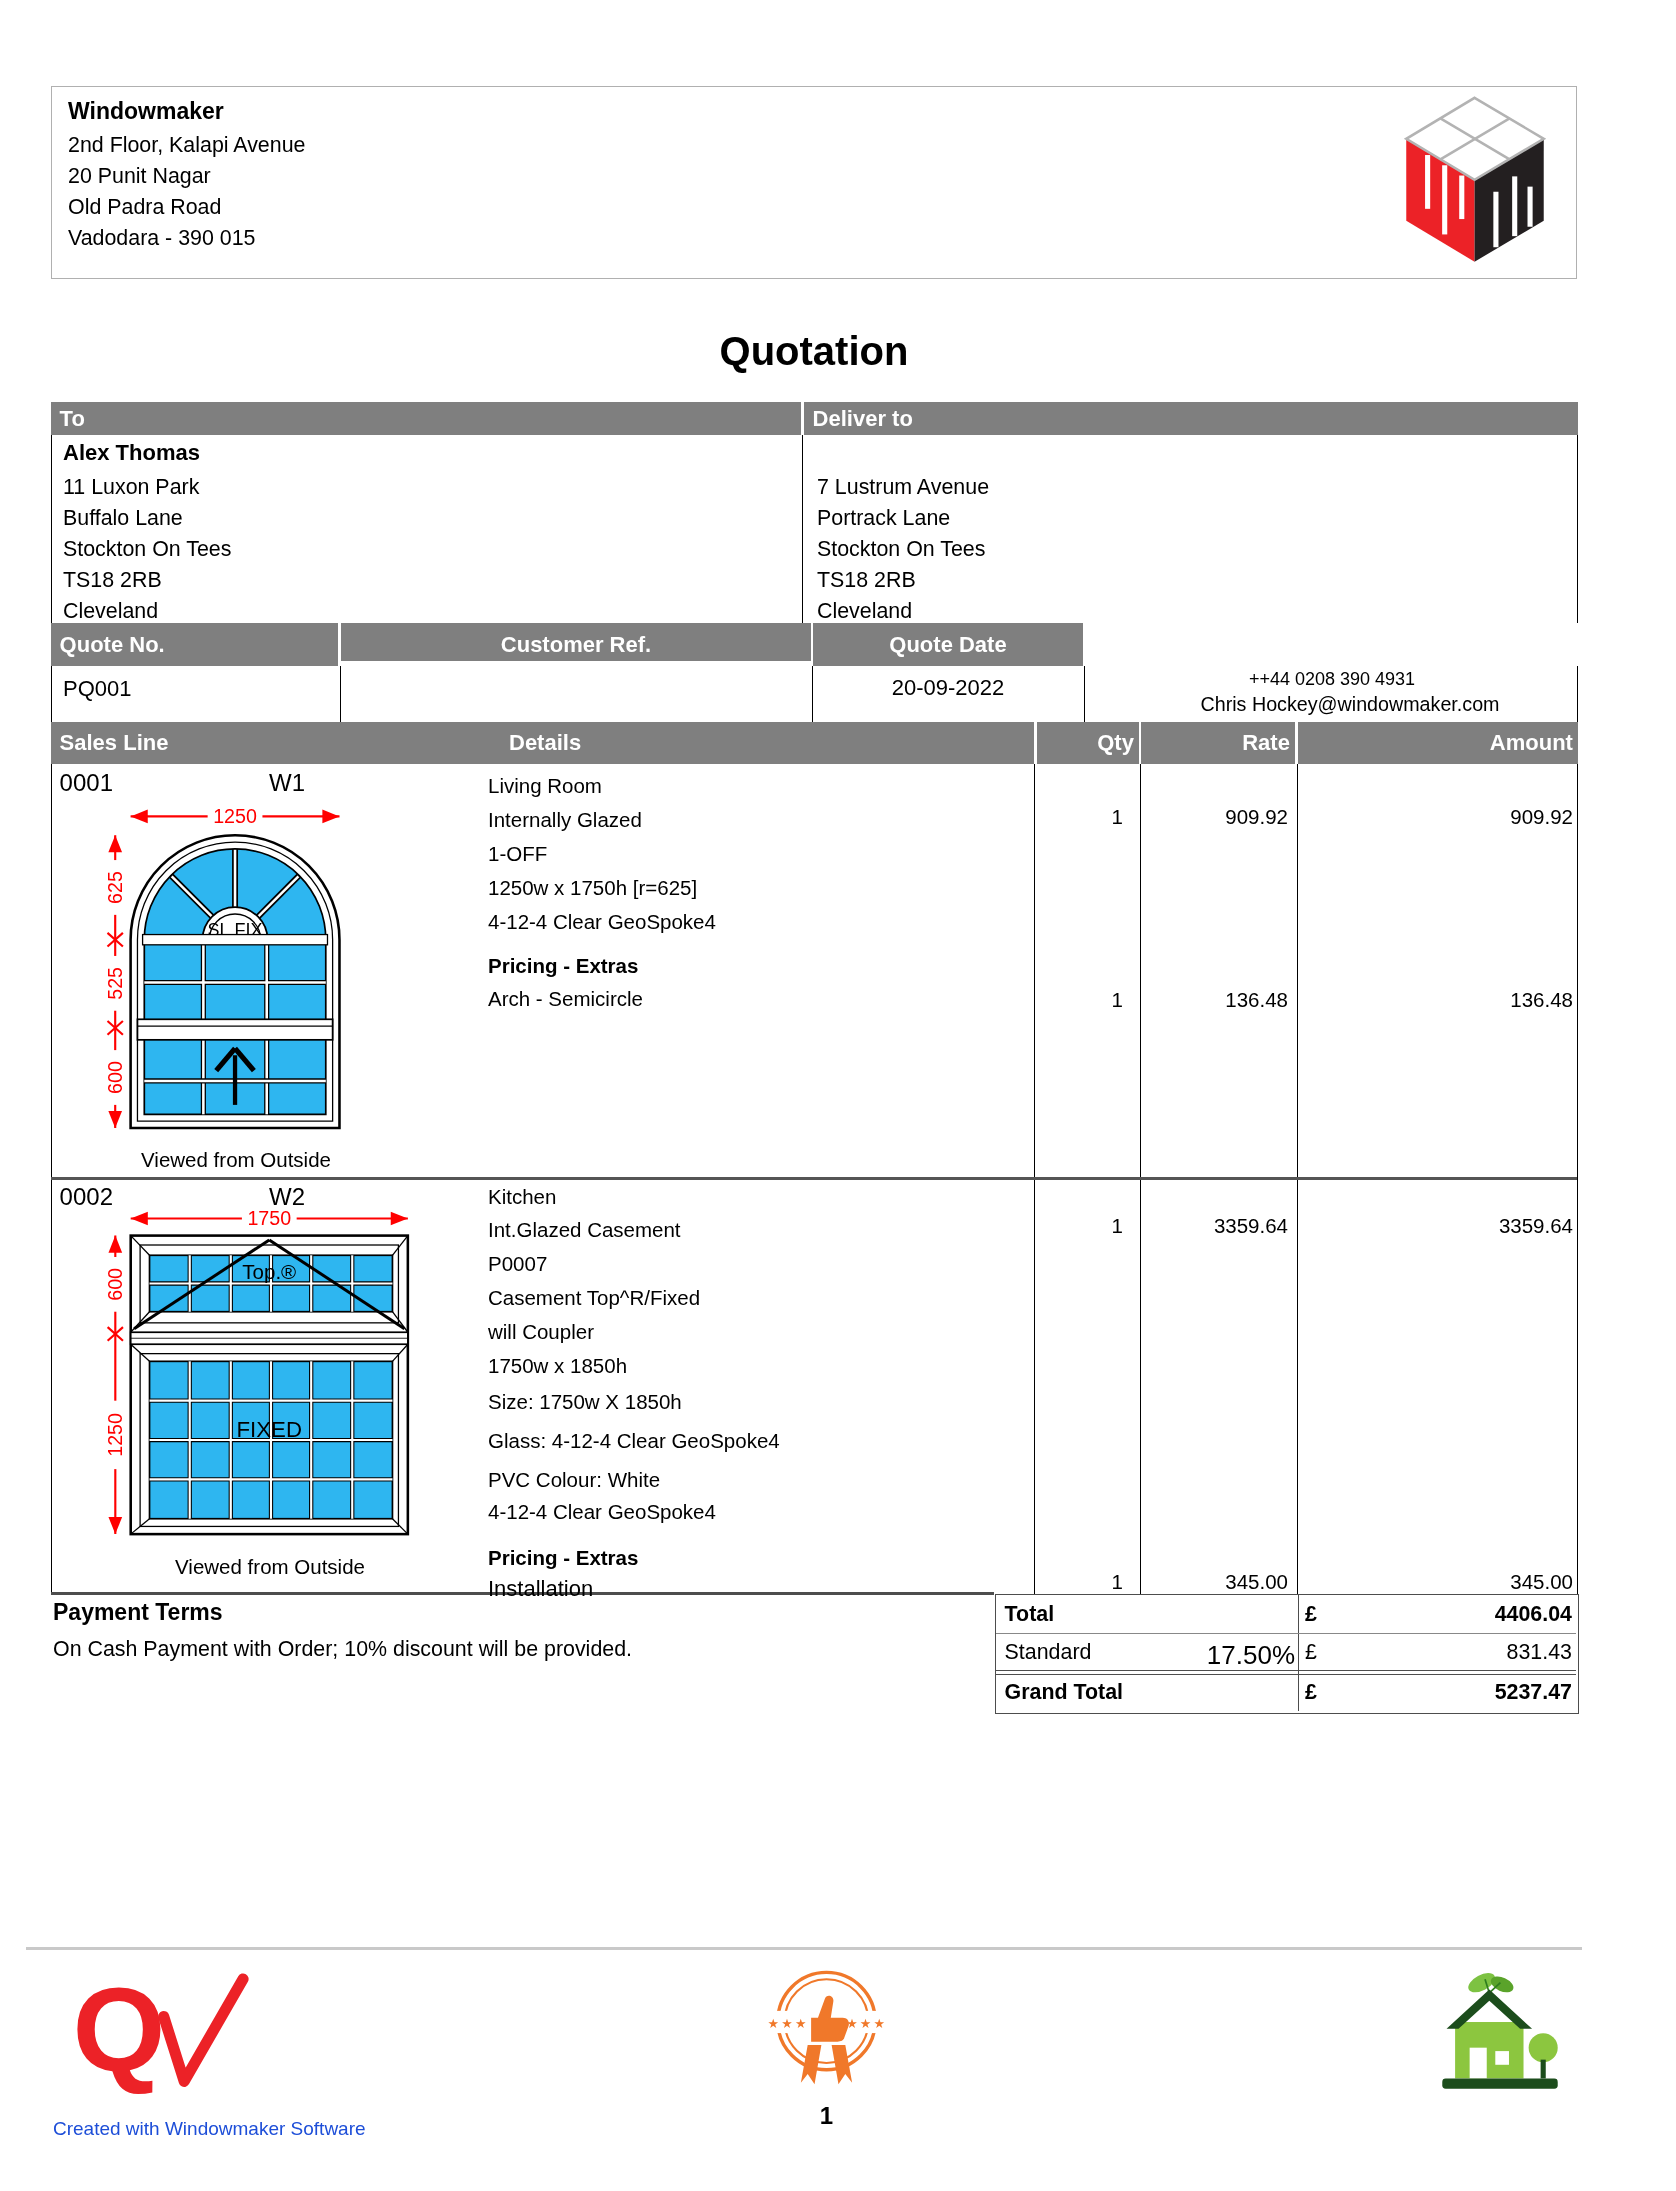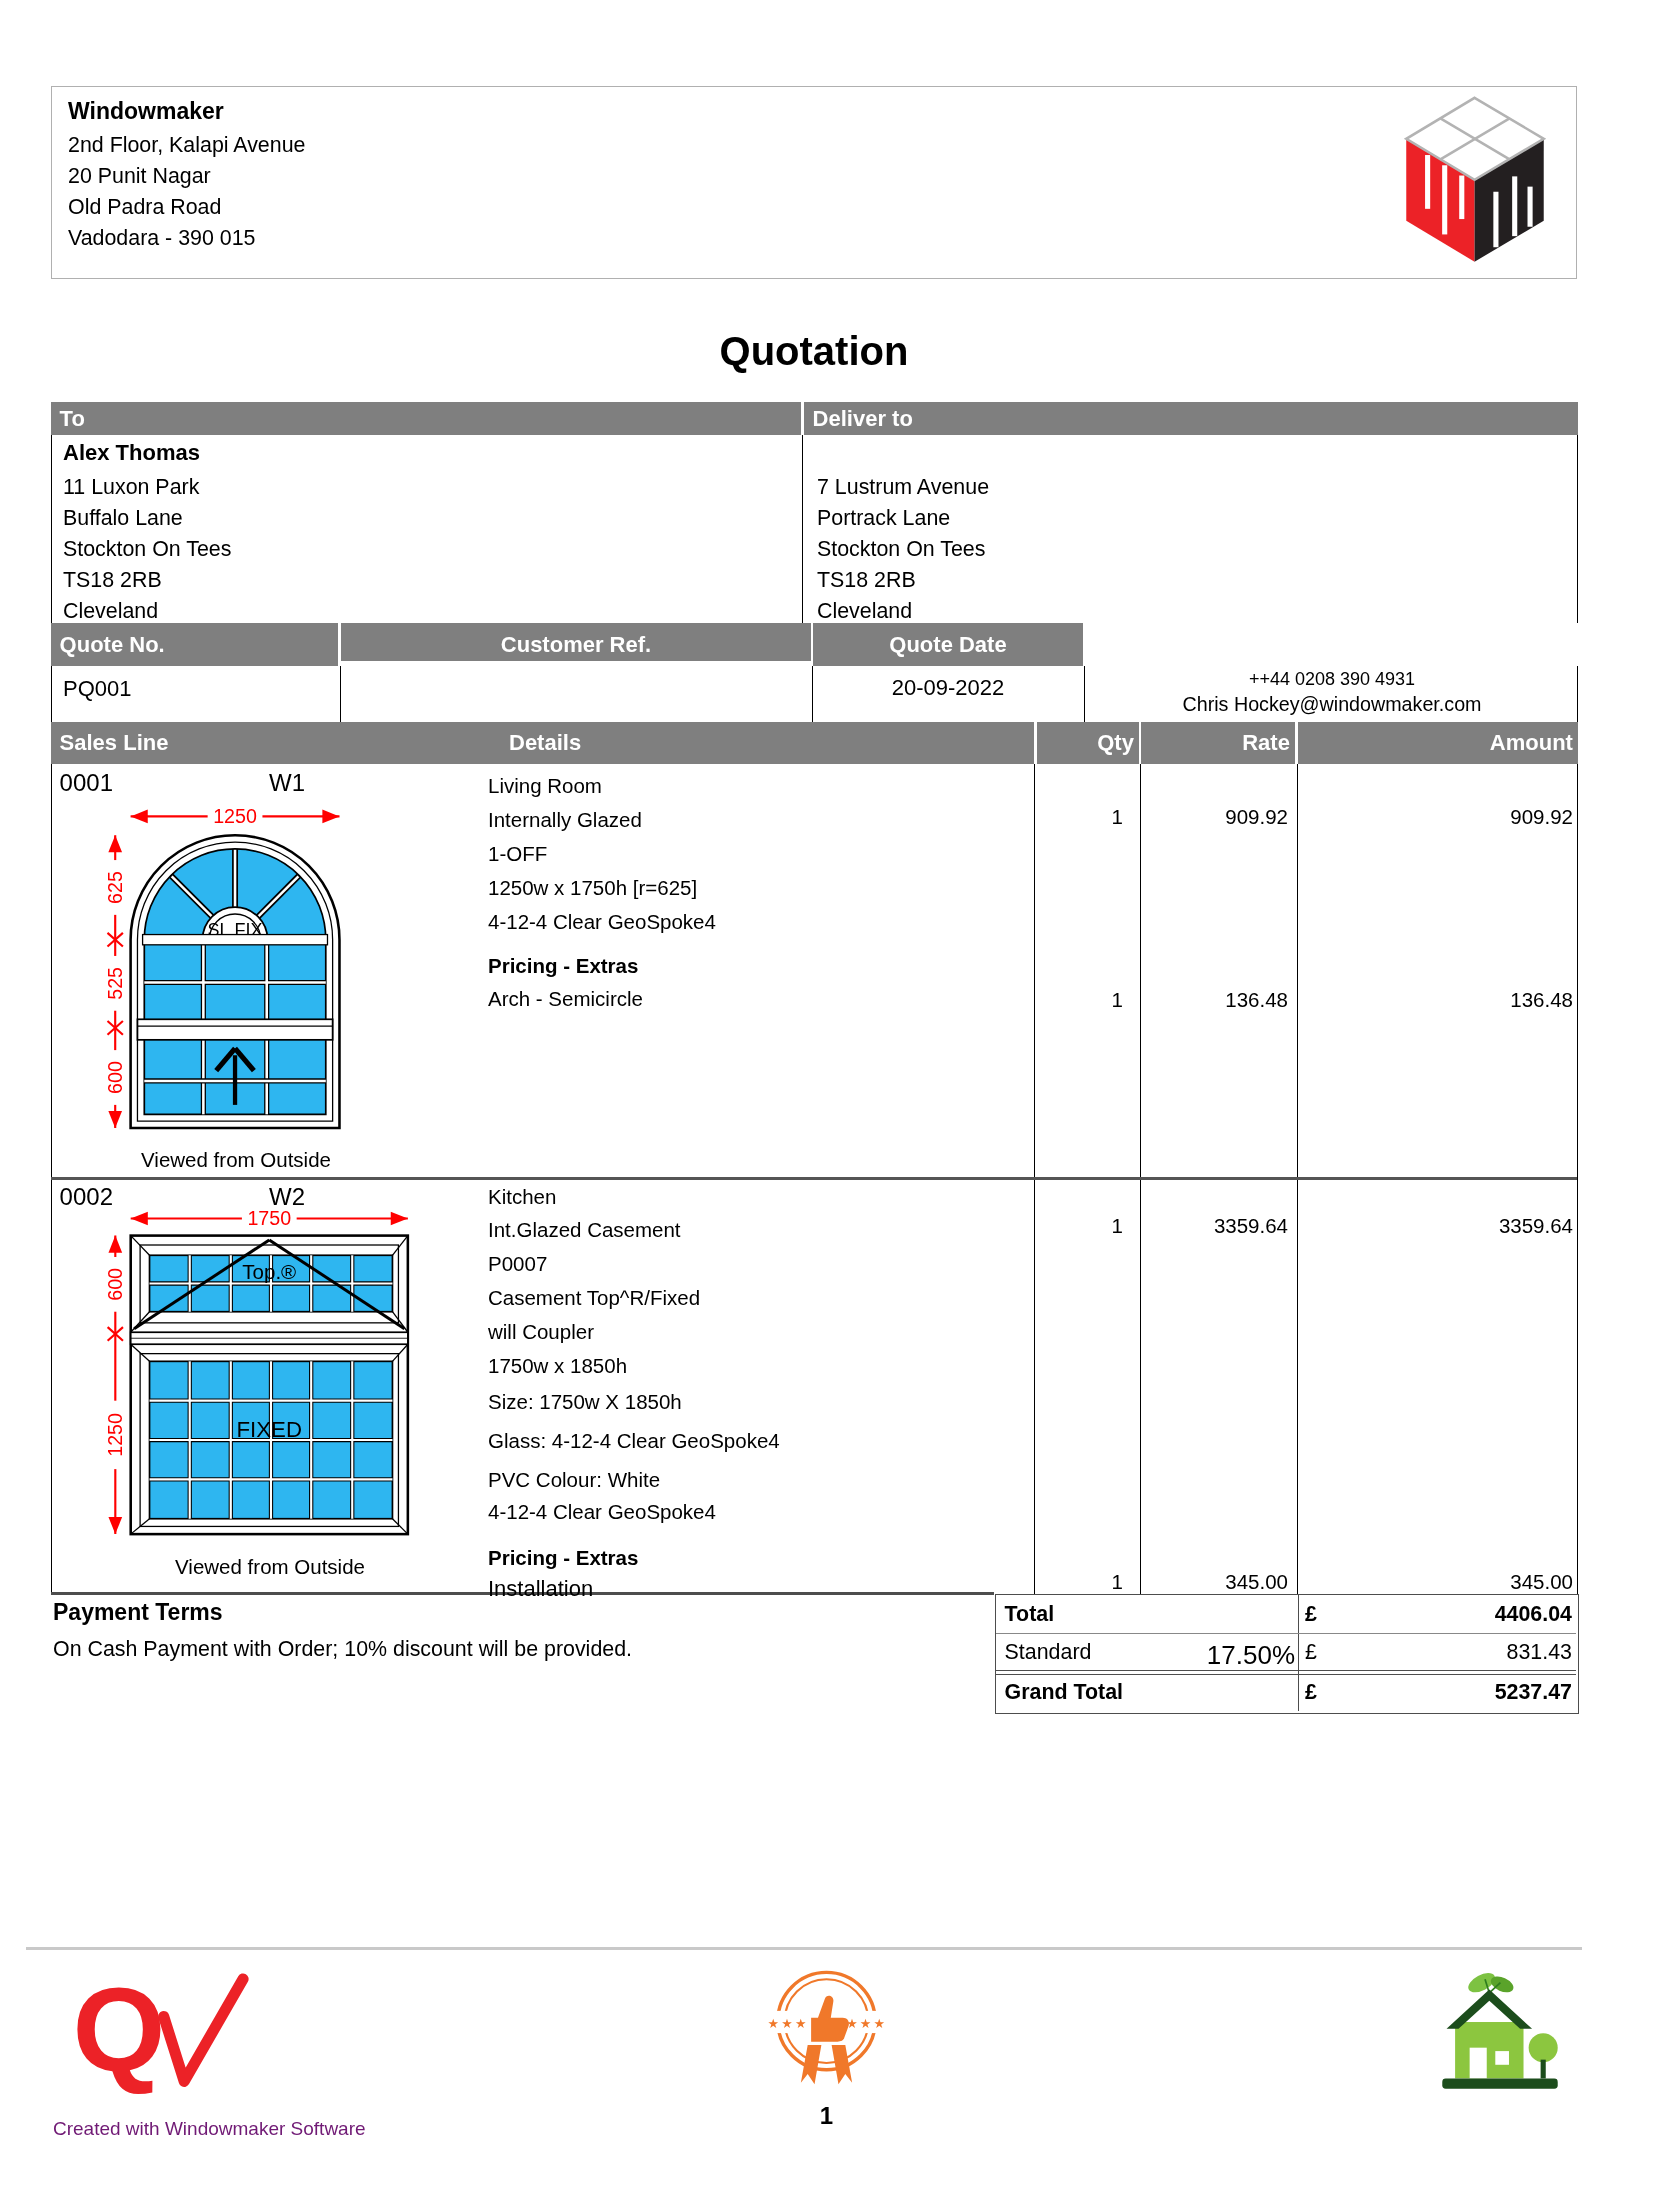--- a/index.html
+++ b/index.html
@@ -73,21 +73,21 @@
   <div class="vline" style="left:51px;top:666px;height:56px;"></div>
   <div class="vline" style="left:340px;top:666px;height:56px;"></div>
   <div class="vline" style="left:812px;top:666px;height:56px;"></div>
   <div class="vline" style="left:1084px;top:666px;height:56px;"></div>
   <div class="vline" style="left:1577px;top:666px;height:56px;"></div>
 
   <div class="abs" style="left:63px;top:676px;font-size:22px;">PQ001</div>
   <div class="abs" style="left:341px;top:676px;width:470px;text-align:center;font-size:22px;"></div>
   <div class="abs" style="left:813px;top:675px;width:270px;text-align:center;font-size:22px;">20-09-2022</div>
   <div class="abs" style="left:1086px;top:669px;width:492px;text-align:center;font-size:18px;">++44 0208 390 4931</div>
-  <div class="abs" style="left:1086px;top:693px;width:492px;text-align:center;font-size:19.7px;">Chris Hockey@windowmaker.com</div>
+  <div class="abs" style="left:1086px;top:693px;width:492px;text-align:center;font-size:19.7px;padding-left:18px;">Chris Hockey@windowmaker.com</div>
 
   <div class="abs bar" style="left:51px;top:722px;width:983px;height:42px;line-height:42px;">
     <span style="padding-left:8.6px;">Sales Line</span>
     <span class="abs" style="left:458px;top:0;">Details</span></div>
   <div class="abs bar" style="left:1037px;top:722px;width:102px;height:42px;line-height:42px;text-align:right;padding-right:5.1px;box-sizing:border-box;">
     <span>Qty</span></div>
   <div class="abs bar" style="left:1141px;top:722px;width:154px;height:42px;line-height:42px;text-align:right;padding-right:5.1px;box-sizing:border-box;">
     <span>Rate</span></div>
   <div class="abs bar" style="left:1298px;top:722px;width:280px;height:42px;line-height:42px;text-align:right;padding-right:5.1px;box-sizing:border-box;">
     <span>Amount</span></div>
@@ -344,16 +344,16 @@
     <rect x="35" y="62" width="80" height="66" fill="#8cc63f"></rect>
     <polygon points="25,70 75,24 125,70 111,70 75,37 39,70" fill="#1c4d1c"></polygon>
     <rect x="52" y="92" width="20" height="36" fill="#ffffff"></rect>
     <rect x="82" y="96" width="16" height="16" fill="#ffffff"></rect>
     <circle cx="138" cy="92" r="17" fill="#8cc63f"></circle>
     <rect x="135" y="106" width="6" height="22" fill="#1c4d1c"></rect>
     <rect x="20" y="128" width="135" height="12" rx="4" fill="#1c4d1c"></rect>
   </svg>
 
   <div class="abs bold" style="left:758px;top:2102px;width:137px;text-align:center;font-size:24px;">1</div>
-  <div class="abs" style="left:53px;top:2118px;font-size:19px;color:#701a75;">Created with Windowmaker Software</div>
+  <div class="abs" style="left:53px;top:2118px;font-size:19px;color:#1d4ed8;">Created with Windowmaker Software</div>
 
 </div>
 
 
 </body></html>

